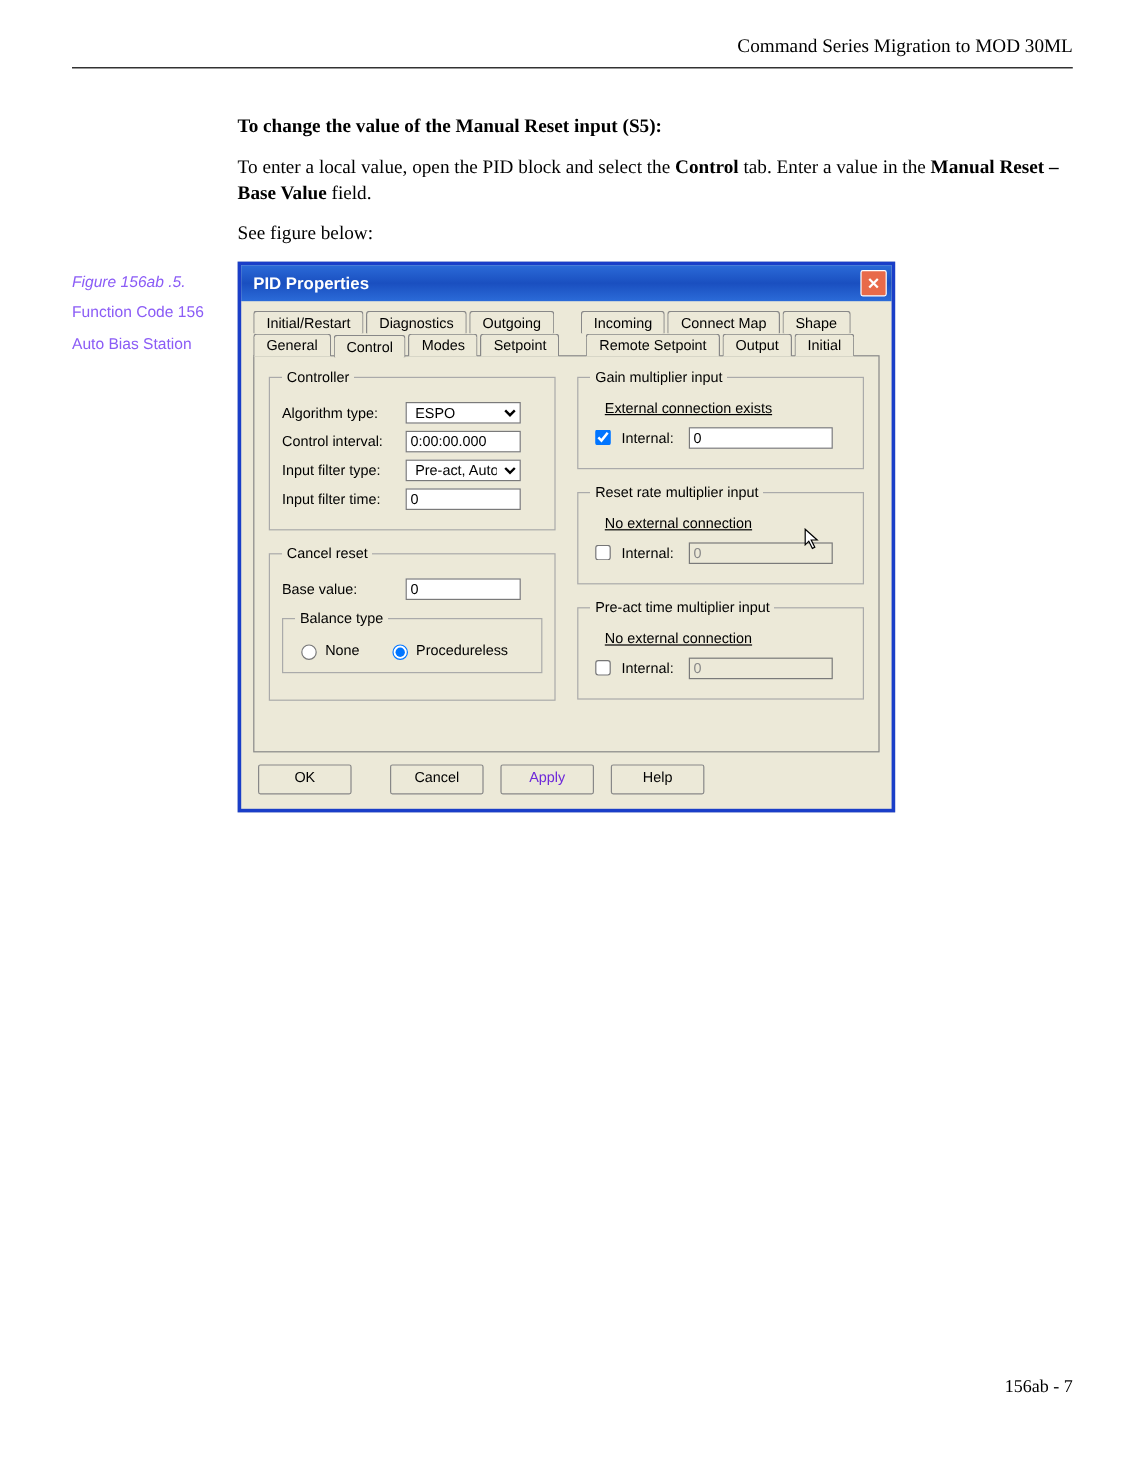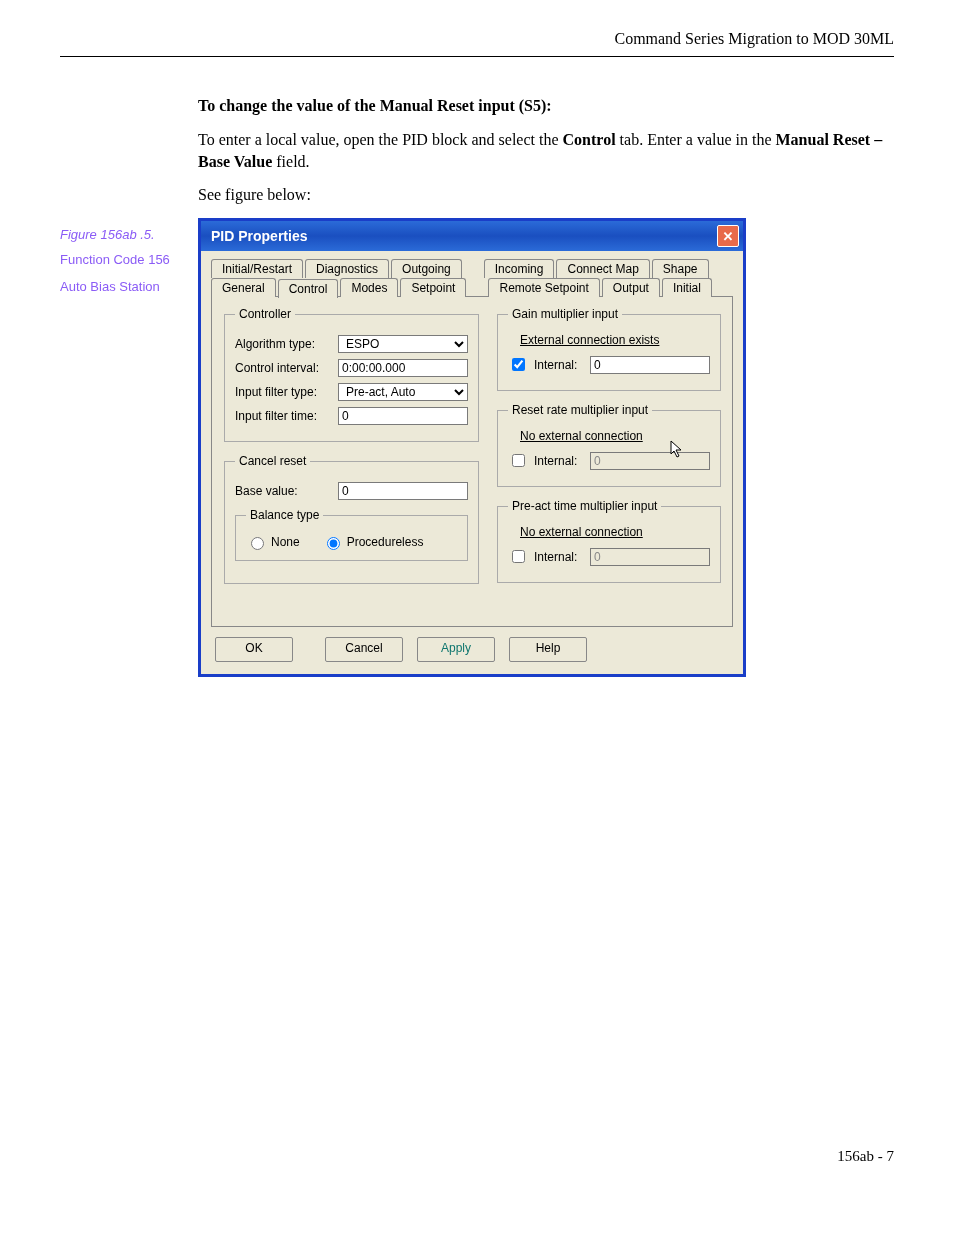--- a/index.html
+++ b/index.html
@@ -122,21 +122,21 @@
     gap: 8px;
   }
   .form-row label { width: 95px; font-size: 12px; }
   .txt, select {
     font-family: Tahoma, Arial, sans-serif;
     font-size: 12px;
     border: 1px solid #7a7a7a;
     background: #fff;
     height: 18px;
     padding: 0 3px;
-    width: 130px;
+    width: 96px;
     box-sizing: border-box;
   }
   .txt.disabled { background: #ece9d8; color: #888; }
   .radio-row { display: flex; align-items: center; gap: 22px; margin-top: 4px; }
   .radio-item { display: flex; align-items: center; gap: 4px; }
   .status-line { font-size: 12px; margin: 4px 0 8px 12px; text-decoration: underline; }
   .chk-row { display: flex; align-items: center; gap: 6px; margin: 6px 0; }
   .btn-row {
     display: flex;
     justify-content: flex-start;
@@ -147,21 +147,21 @@
     width: 76px;
     height: 23px;
     border: 1px solid #888;
     background: #ece9d8;
     font-family: Tahoma, Arial, sans-serif;
     font-size: 12px;
     text-align: center;
     line-height: 21px;
     border-radius: 2px;
   }
-  .wbtn.disabled { color: #0f766e; }
+  .wbtn.disabled { color: #6d28d9; }
   .wbtn.spacer-gap { margin-right: 18px; }
   .cursor-svg { position: absolute; width: 16px; height: 20px; left: 670px; top: 440px; }
   .page-num {
     position: absolute;
     bottom: 70px;
     right: 60px;
     font-size: 15px;
   }
 </style>
 </head>

